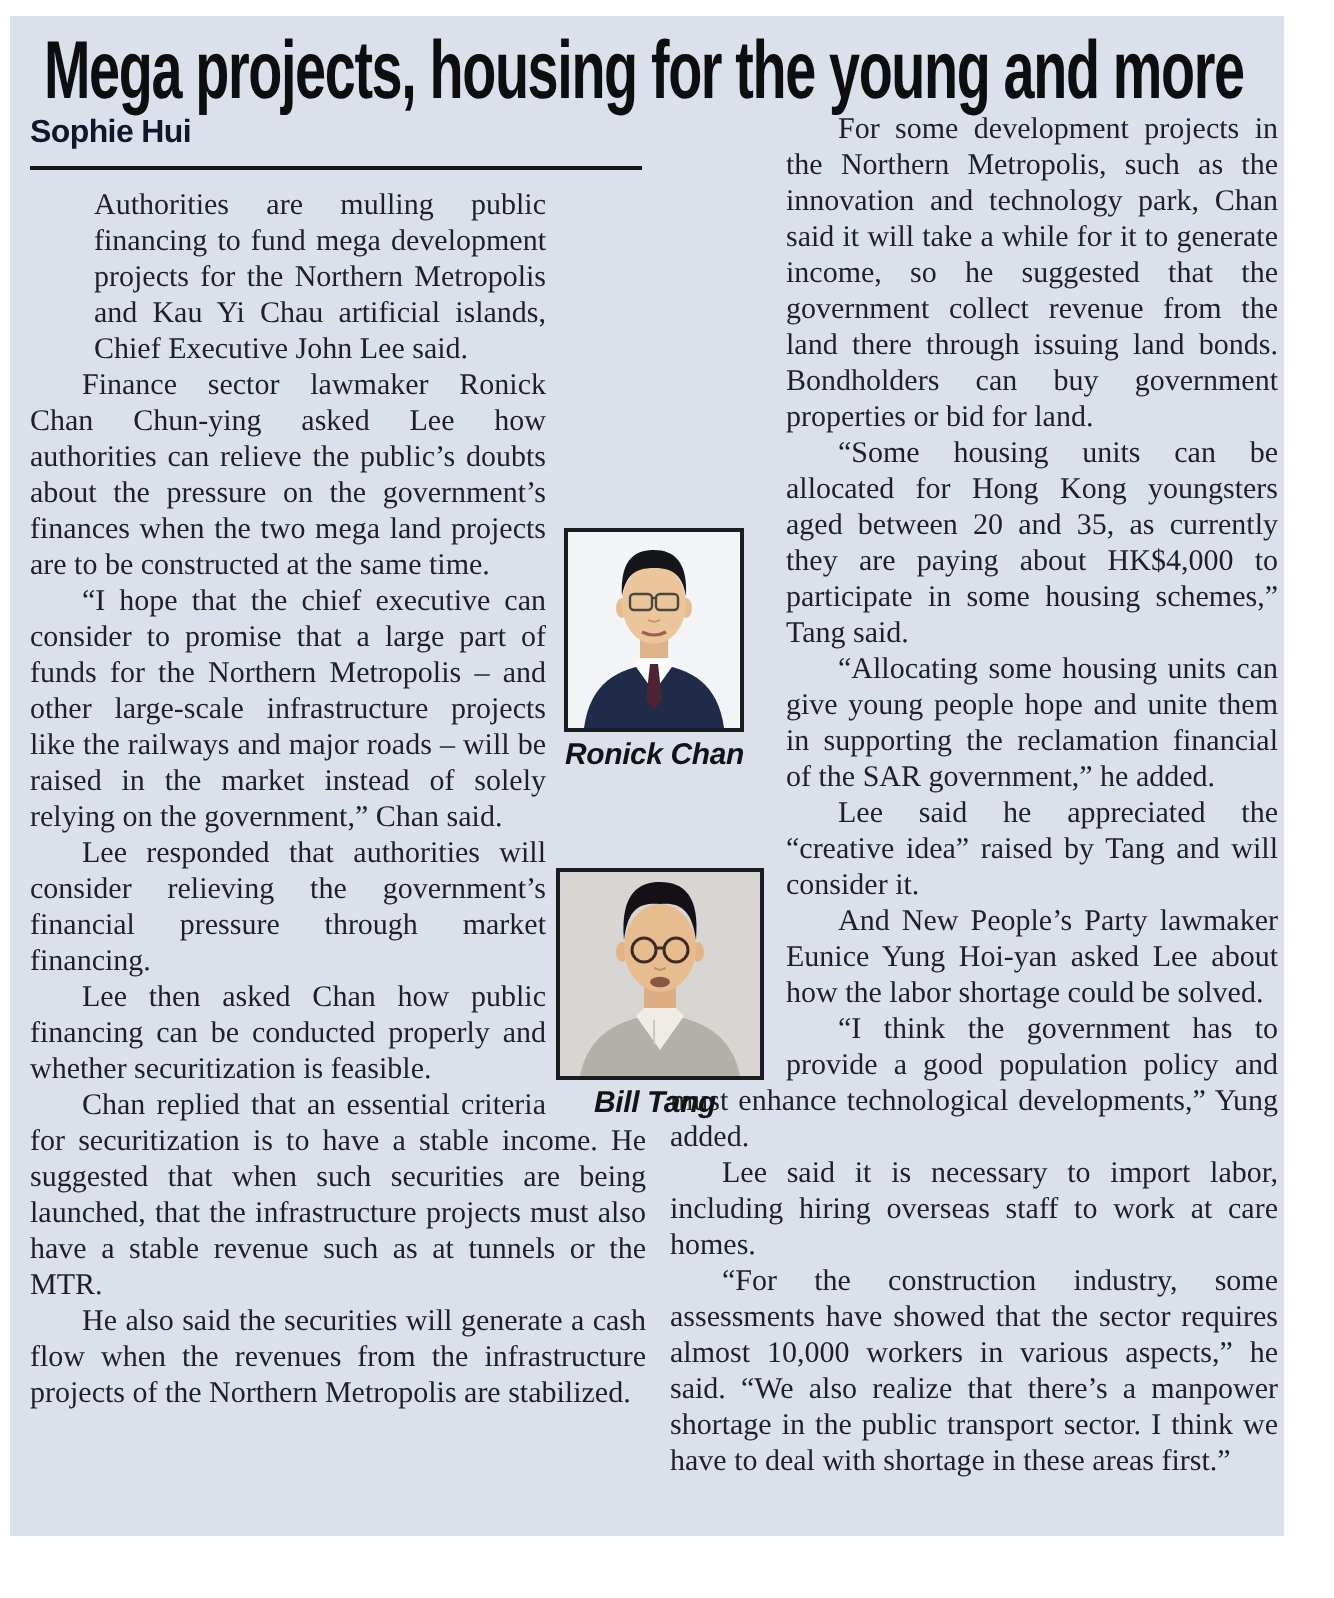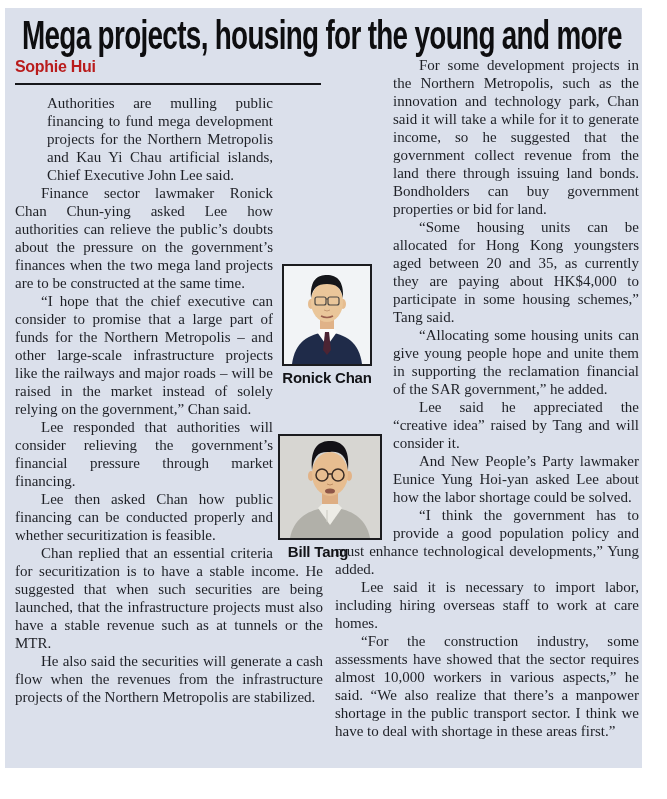--- a/index.html
+++ b/index.html
@@ -33,21 +33,21 @@
     transform: scaleX(0.68);
     transform-origin: left top;
   }
   .byline {
     position: absolute;
     left: 10px; top: 50px;
     font-family: "Liberation Sans", sans-serif;
     font-weight: bold;
     font-size: 16px;
     letter-spacing: -0.3px;
-    color: #b91c1c;
+    color: #0f172a;
   }
   .byline-rule {
     position: absolute;
     left: 10px; top: 75px;
     width: 306px; height: 2px;
     background: #16171b;
   }
   .col {
     position: absolute;
     font-family: "Liberation Serif", serif;
@@ -58,21 +58,22 @@
   }
   .col p { margin: 0; text-indent: 26px; font-family: Liberation Serif, serif; }
   .col-left { left: 10px; top: 86px; width: 308px; }
   .col-left p.no-indent { text-indent: 0; margin-left: 32px; }
   .col-right { left: 330px; top: 48px; width: 304px; }
   .wrap-spacer-left  { float: right; width: 50px; height: 318px; margin-top: 144px; }
   .wrap-spacer-right { float: left;  width: 58px; height: 300px; margin-top: 180px; }
   .photo-fig {
     position: absolute;
     margin: 0;
-    text-align: center;
+    text-align: right;
+    font-style: italic;
   }
   .fig-ronick { left: 277px; top: 256px; width: 90px; }
   .fig-bill   { left: 273px; top: 402px; width: 80px; margin-top: 24px; }
   .photo-frame {
     box-sizing: border-box;
     border: 2px solid #1b1c1f;
     display: block;
   }
   .fig-ronick .photo-frame { width: 90px; height: 102px; }
   .fig-bill   .photo-frame { width: 104px; height: 106px; }

